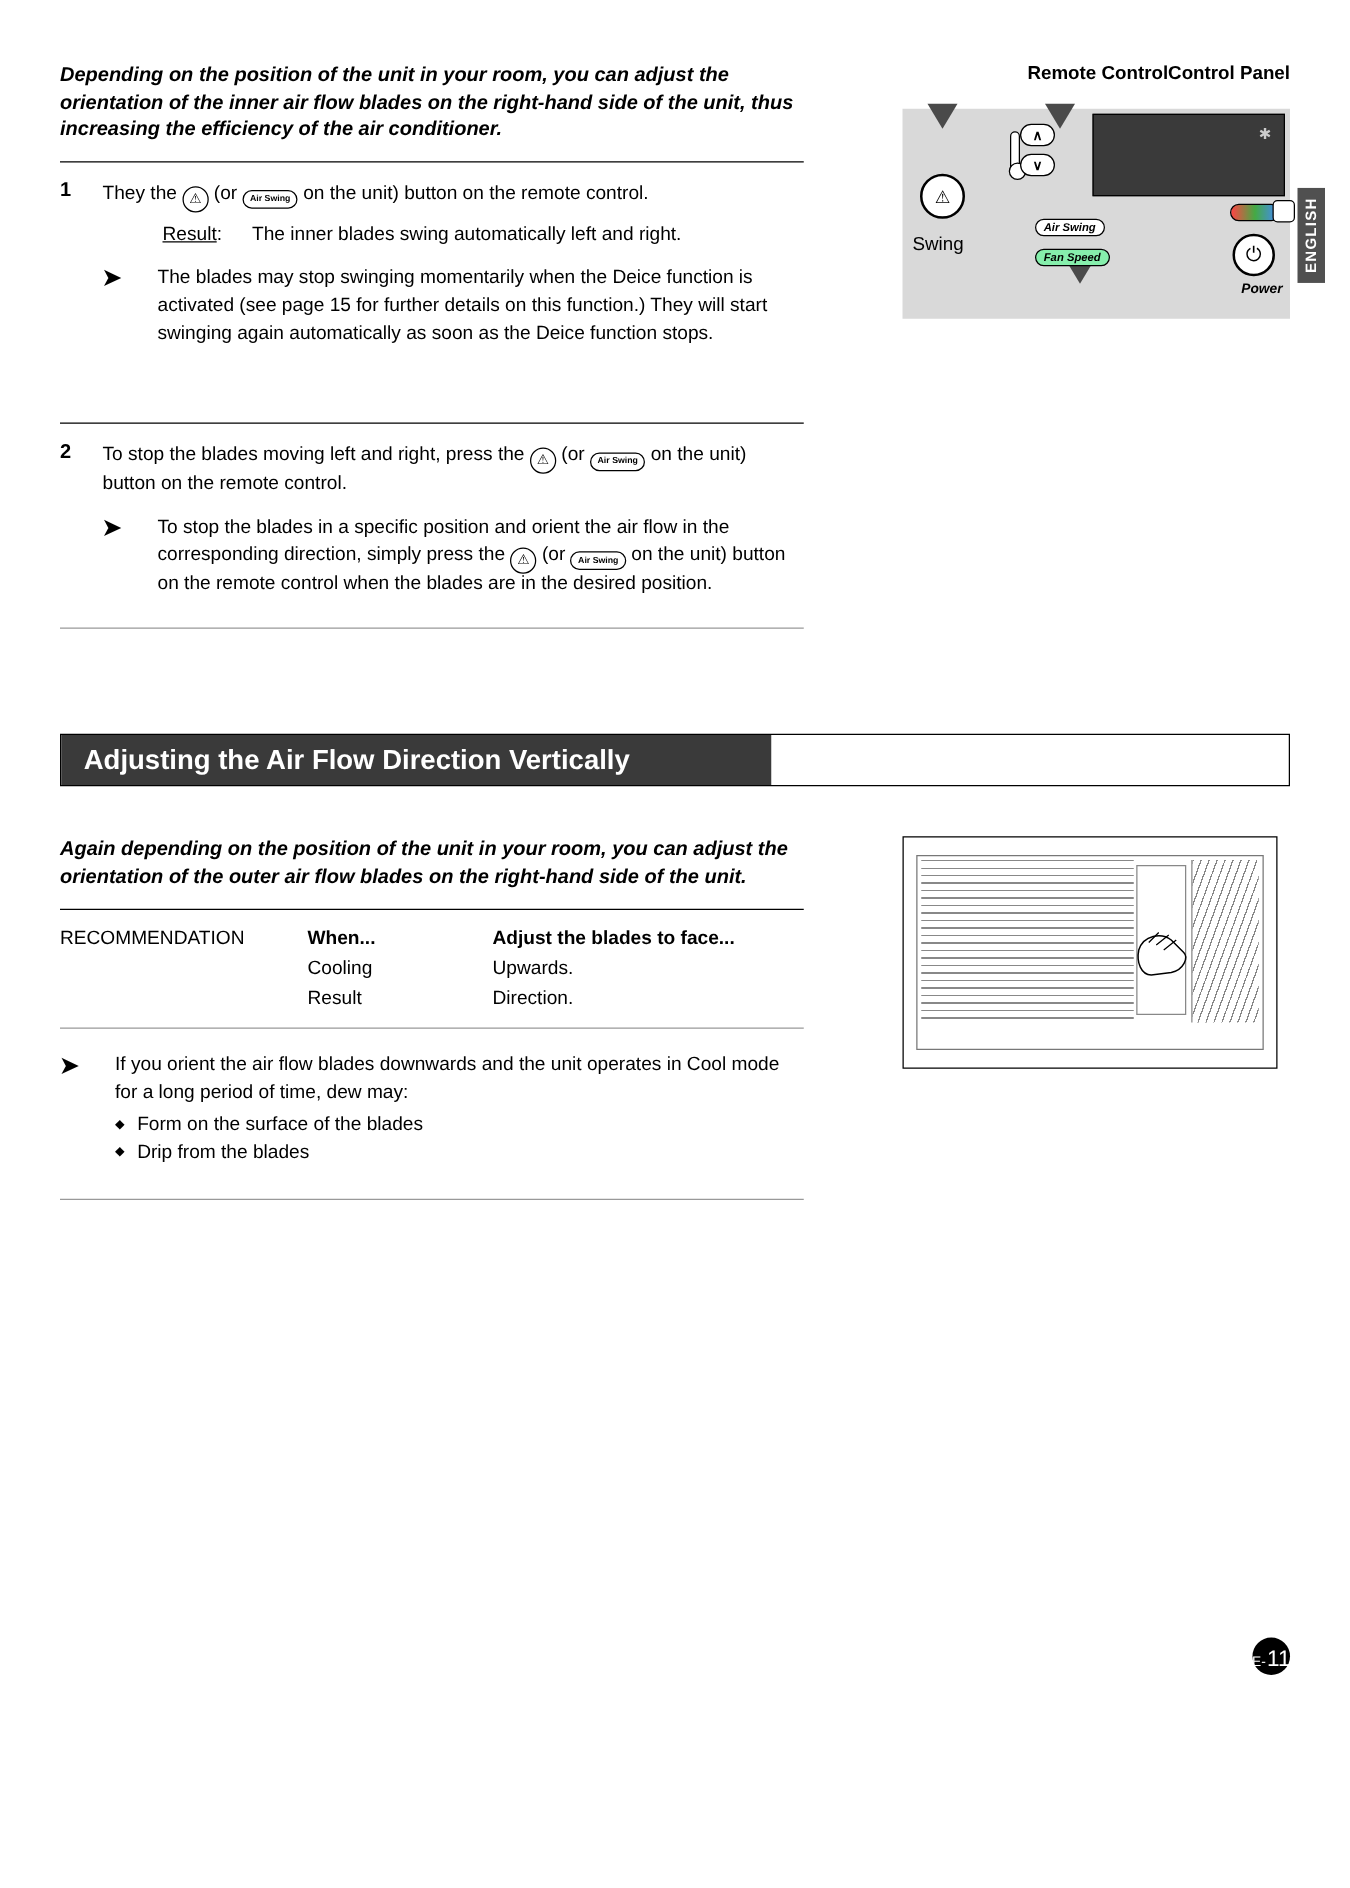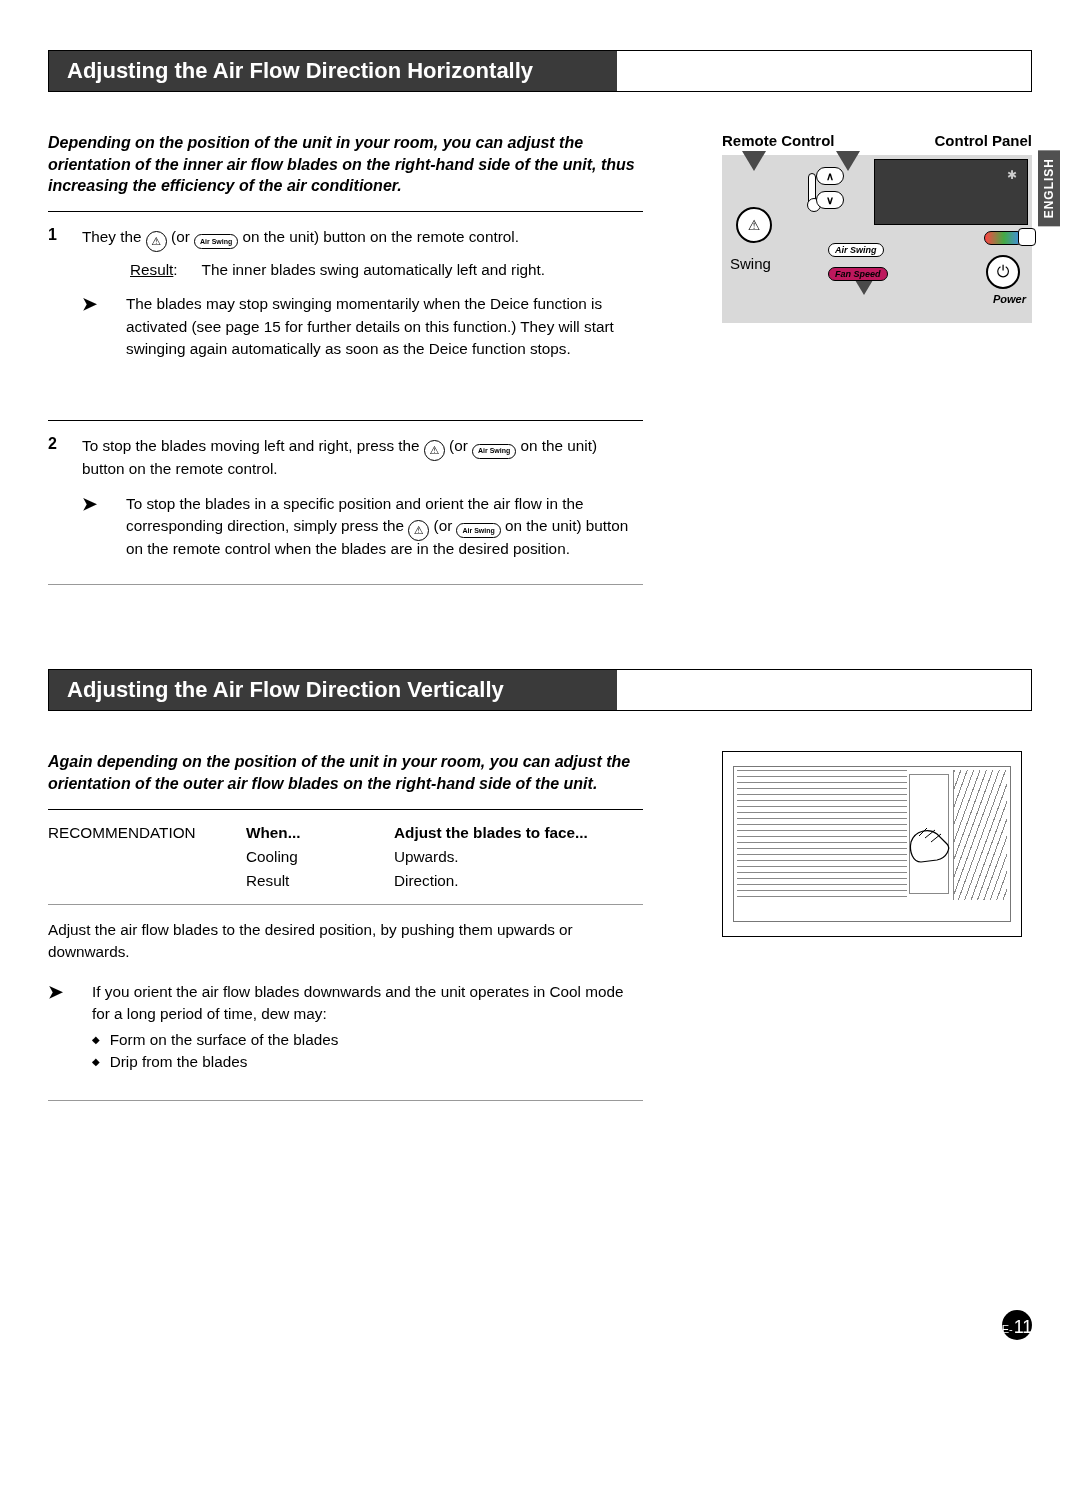--- a/index.html
+++ b/index.html
@@ -94,21 +94,21 @@
     padding: 0 5px;
     height: 15px;
     font-size: 7px;
     font-weight: bold;
     position: relative;
     top: 2px;
     background: #fff;
   }
 
   
-  .diagram-labels { display: flex; justify-content: space-between; font-weight: bold; font-size: 15px; margin-bottom: 6px; }
+  .diagram-labels { display: flex; justify-content: flex-end; font-weight: bold; font-size: 15px; margin-bottom: 20px; }
   .panel-area {
     background: #d9d9d9;
     height: 168px;
     position: relative;
   }
   .remote-swing {
     position: absolute;
     left: 14px; top: 52px;
     width: 36px; height: 36px;
     border: 2px solid #000; border-radius: 50%;
@@ -140,21 +140,21 @@
   .cp-kn { position:absolute; right:-4px; top:73px; width:18px; height:18px; border:1.5px solid #000; border-radius:4px; background:#fff; }
 
   .cp-airswing {
     position: absolute; left: 106px; top: 88px;
     border: 1.5px solid #000; border-radius: 11px;
     padding: 1px 6px; font-size: 9px; font-weight: bold; font-style: italic; background:#fff;
   }
   .cp-fanspeed {
     position: absolute; left: 106px; top: 112px;
     border: 1.5px solid #000; border-radius: 11px;
-    padding: 1px 6px; font-size: 9px; font-weight: bold; font-style: italic; background:#be185d;
+    padding: 1px 6px; font-size: 9px; font-weight: bold; font-style: italic; background:#86efac;
   }
   .cp-power {
     position: absolute; right: 12px; top: 100px;
     width: 34px; height: 34px; border: 2px solid #000; border-radius: 50%; background:#fff;
     display:flex; align-items:center; justify-content:center;
   }
   .cp-power-lbl {
     position: absolute; right: 6px; top: 138px;
     font-size: 11px; font-style: italic; font-weight: bold;
   }
@@ -211,24 +211,20 @@
     font-size: 11px;
     padding-top: 7px;
   }
   .page-num .n { font-size: 18px; font-weight: normal; margin-left:1px; }
 </style>
 </head>
 <body>
 
 <div class="page">
 
-  <div class="title-bar">
-    <div class="dark small">Adjusting the Air Flow Direction Horizontally</div>
-    <div class="light"></div>
-  </div>
 
   <div class="lang-tab">ENGLISH</div>
 
   <div class="content-row">
     <div class="left-col">
       <div class="intro">Depending on the position of the unit in your room, you can adjust the orientation of the inner air flow blades on the right-hand side of the unit, thus increasing the efficiency of the air conditioner.</div>
       <div class="hr"></div>
 
       <div class="step">
         <div class="step-num">1</div>
@@ -338,21 +334,20 @@
         <div>Upwards.</div>
       </div>
       <div class="rec-row">
         <div class="rec-col1"></div>
         <div class="rec-col2">Result</div>
         <div>Direction.</div>
       </div>
 
       <div class="hr-light"></div>
 
-      <div class="body-text">Adjust the air flow blades to the desired position, by pushing them upwards or downwards.</div>
 
       <div class="note-row" style="margin-left:0; margin-top:18px;">
         <div class="note-arrow">➤</div>
         <div class="note-text">
           <span>If you orient the air flow blades downwards and the unit operates in Cool mode for a long period of time, dew may:</span>
           <ul class="bullet-list">
             <li>Form on the surface of the blades</li>
             <li>Drip from the blades</li>
           </ul>
         </div>

